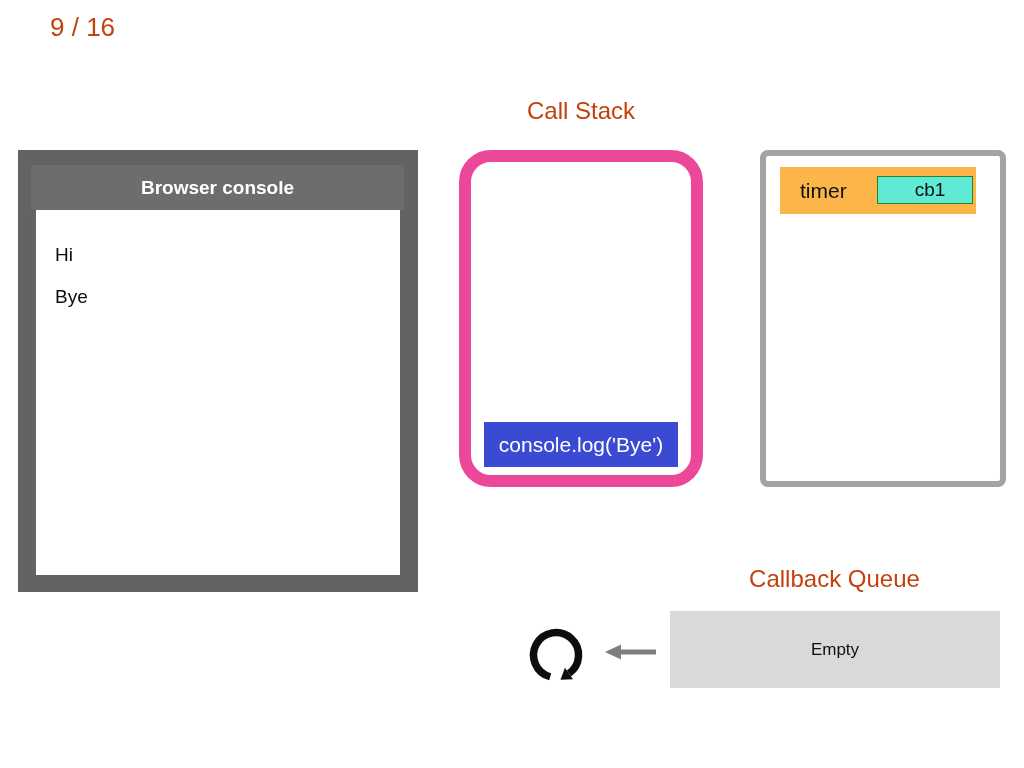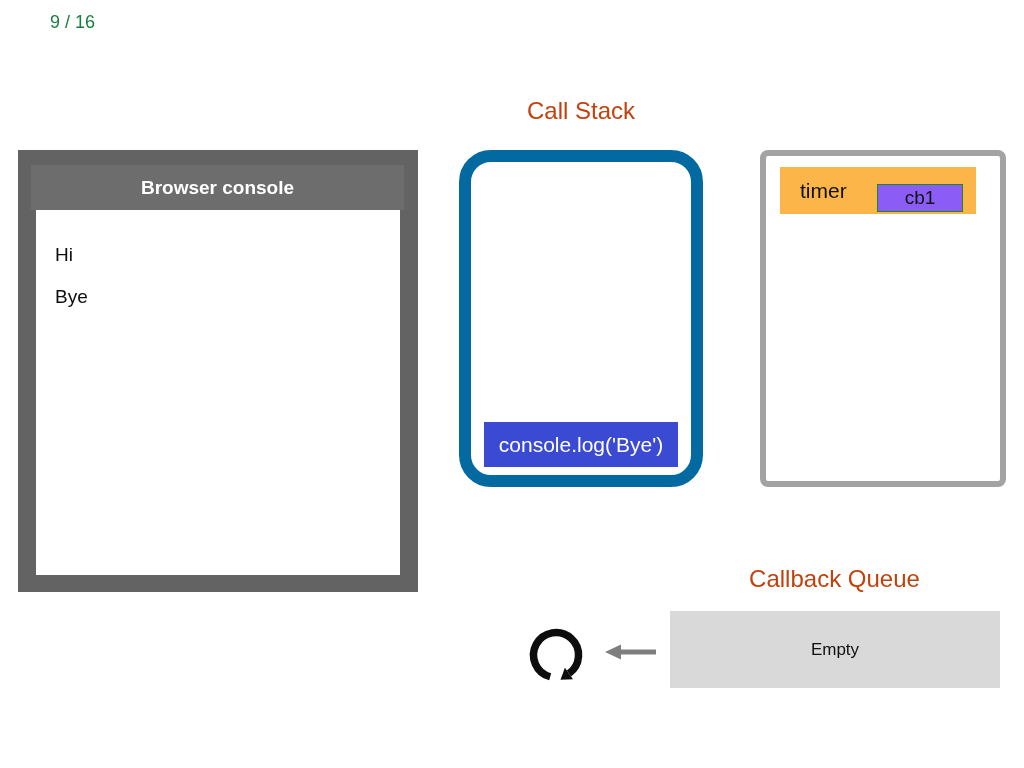--- a/index.html
+++ b/index.html
@@ -7,22 +7,22 @@
     position: relative;
     width: 1024px;
     height: 768px;
     background: #ffffff;
     font-family: "Liberation Sans", sans-serif;
     overflow: hidden;
   }
   .page-num {
     position: absolute;
     left: 50px; top: 12px;
-    font-size: 18px;
-    color: #15803d;
+    font-size: 26px;
+    color: #c2410c;
   }
   
   .console {
     position: absolute;
     left: 18px; top: 150px;
     width: 400px; height: 442px;
     background: #636363;
   }
   .console-title {
     position: absolute;
@@ -61,21 +61,21 @@
   }
   .call-stack-title    { left: 459px; top: 96px;  width: 244px; }
   .web-apis-title      { left: 760px; top: 96px;  width: 246px; }
   .event-loop-title    { left: 458px; top: 564px; width: 192px; }
   .callback-queue-title{ left: 669px; top: 564px; width: 331px; }
   
   .stack-box {
     position: absolute;
     left: 459px; top: 150px;
     width: 244px; height: 337px;
-    border: 12px solid #0369a1;
+    border: 12px solid #ec4899;
     border-radius: 32px;
     background: #ffffff;
     box-sizing: border-box;
   }
   .stack-frame {
     position: absolute;
     left: 13px; bottom: 8px;
     width: 194px; height: 45px;
     background: #3b4ad2;
     color: #ffffff;
@@ -101,28 +101,29 @@
   }
   .task-name {
     position: absolute;
     left: 20px; top: 0;
     line-height: 47px;
     font-size: 21px;
     color: #111111;
   }
   .task-callback {
     position: absolute;
-    left: 97px; top: 17px;
+    left: 97px; top: 9px;
     width: 84px; height: 26px;
-    background: #8b5cf6;
+    background: #5eead4;
     border: 1px solid #1e8a1e;
     font-size: 19px;
     color: #111111;
     text-align: center;
     line-height: 26px;
+    padding-left: 10px;
   }
   
   .loop-icon {
     position: absolute;
     left: 526px; top: 625px;
     width: 60px; height: 60px;
   }
   .flow-arrow {
     position: absolute;
     left: 605px; top: 642px;

